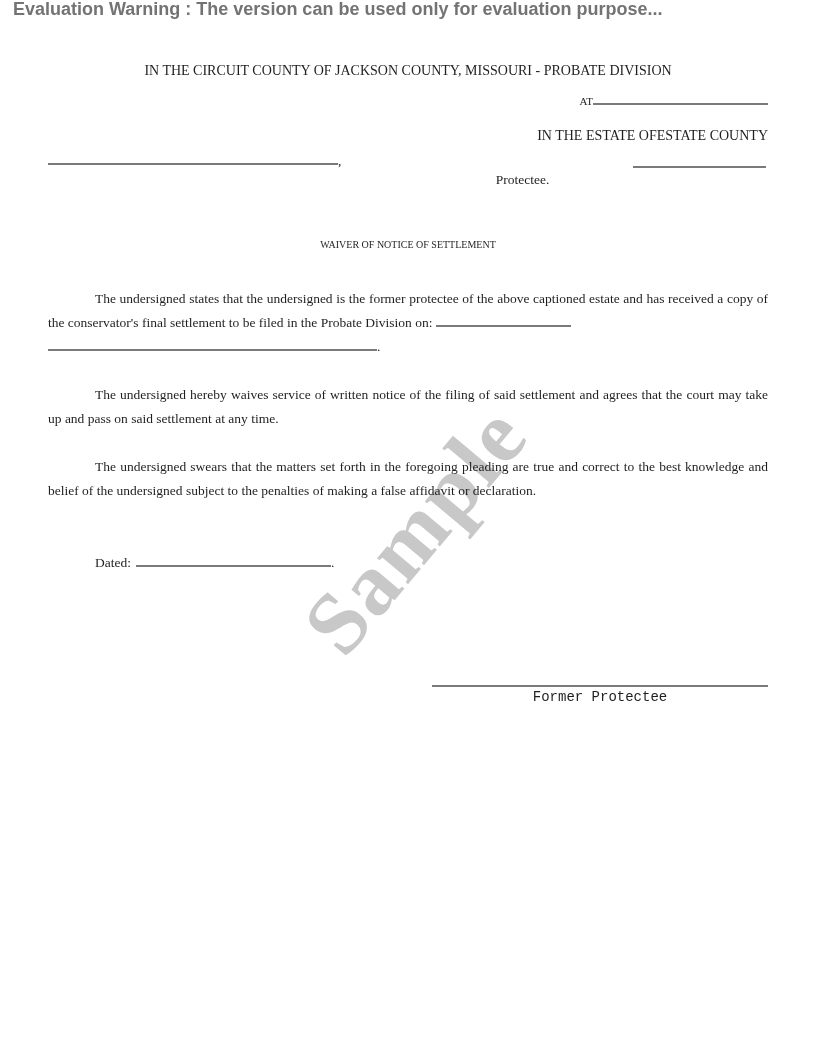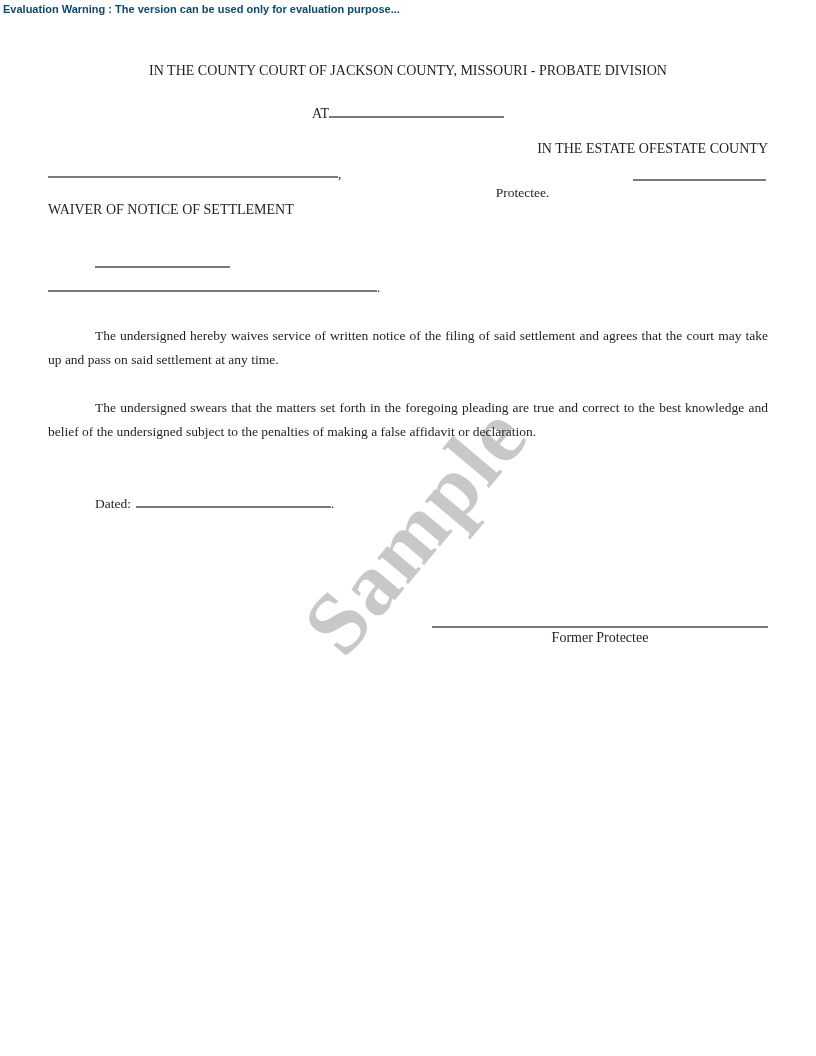--- a/index.html
+++ b/index.html
@@ -21,36 +21,36 @@
     font-weight:bold;
     font-size:88px;
     color:#c8c8c8;
     letter-spacing:2px;
     white-space:nowrap;
     z-index:0;
     user-select:none;
   }
 
   .warning {
-    position:absolute; top:1px; left:3px; z-index:2;
+    position:absolute; top:1px; left:13px; z-index:2;
     font-family:"Liberation Sans", sans-serif;
-    font-weight:700; font-size:11px; line-height:17px;
-    color:#0c4a6e;
+    font-weight:700; font-size:18px; line-height:17px;
+    color:#737373;
     white-space:nowrap;
   }
 
   .content {
     position:relative; z-index:1;
     padding:62px 48px 0 48px;
     font-size:13.5px; line-height:24px;
   }
 
   .court-title { text-align:center; font-size:14px; line-height:18px; }
 
-  .at-row { text-align:center; margin-top:24px; line-height:18px; font-size:14px; }
+  .at-row { text-align:right; margin-top:11px; line-height:18px; font-size:11px; }
 
   .fill {
     display:inline-block;
     border-bottom:2px solid #7a7a7a;
     height:12px;
     vertical-align:baseline;
   }
   .at-fill   { width:175px; }
 
   .caption-row {
@@ -59,65 +59,65 @@
   }
   .caption-lines {
     display:flex; justify-content:space-between; align-items:flex-end;
     margin-top:6px; line-height:15px;
   }
   .name-fill   { width:290px; }
   .number-fill { width:133px; margin-right:2px; }
 
   .protectee { margin-top:4px; margin-left:229px; line-height:16px;text-align:center; }
 
-  .doc-title { font-size:14px; line-height:18px; }
+  .doc-title { text-align:center; margin-top:48px; font-size:10px; line-height:18px; }
 
   .para { text-align:justify; text-indent:47px; margin:24px 0 0 0; }
   .para-first { margin-top:33px; }
   .date-fill { width:135px; }
   .p1-line3 { margin:0; line-height:24px; }
   .cont-fill { width:329px; }
 
   .dated-row { margin:48px 0 0 0; text-indent:47px; line-height:24px; }
   .dated-fill { width:195px; margin-left:5px; }
 
-  .sig-block { width:336px; margin:110px 0 0 auto; }
+  .sig-block { width:336px; margin:110px 0 0 auto;font-family:Liberation Mono, monospace; }
   .sig-line  { border-top:2px solid #7a7a7a; height:0; }
   .sig-caption { text-align:center; line-height:16px; margin-top:2px; font-size:14px; }
 </style>
 </head>
 <body>
 
 <div class="page">
 
   <div class="watermark">Sample</div>
 
   <div class="warning">Evaluation Warning : The version can be used only for evaluation purpose...</div>
 
   <div class="content">
 
-    <div class="court-title">IN THE COUNTY COURT OF JACKSON COUNTY, MISSOURI - PROBATE DIVISION</div>
+    <div class="court-title">IN THE CIRCUIT COUNTY OF JACKSON COUNTY, MISSOURI - PROBATE DIVISION</div>
 
     <div class="at-row"><span>AT</span><span class="fill at-fill"></span></div>
 
     <div class="caption-row">
       <span>IN THE ESTATE OF</span>
       <span>ESTATE COUNTY</span>
     </div>
 
     <div class="caption-lines">
       <span><span class="fill name-fill"></span><span>,</span></span>
       <span class="fill number-fill"></span>
     </div>
 
     <div class="protectee">Protectee.</div>
 
     <div class="doc-title">WAIVER OF NOTICE OF SETTLEMENT</div>
 
-    <p class="para para-first"> <span class="fill date-fill"></span></p>
+    <p class="para para-first"><span>The undersigned states that the undersigned is the former protectee of  the above captioned estate and has received a copy of the conservator's  final settlement to be filed in the Probate Division on:</span> <span class="fill date-fill"></span></p>
     <div class="p1-line3"><span class="fill cont-fill"></span><span>.</span></div>
 
     <p class="para">The undersigned hereby waives service of written notice of the filing  of said settlement and agrees that the court may take up and pass on said settlement at any time.</p>
 
     <p class="para">The undersigned swears that the matters set forth in the foregoing  pleading are true and correct to the best knowledge and belief of the undersigned subject to the penalties of making a false affidavit or declaration.</p>
 
     <div class="dated-row"><span>Dated:</span><span class="fill dated-fill"></span><span>.</span></div>
 
     <div class="sig-block">
       <div class="sig-line"></div>

